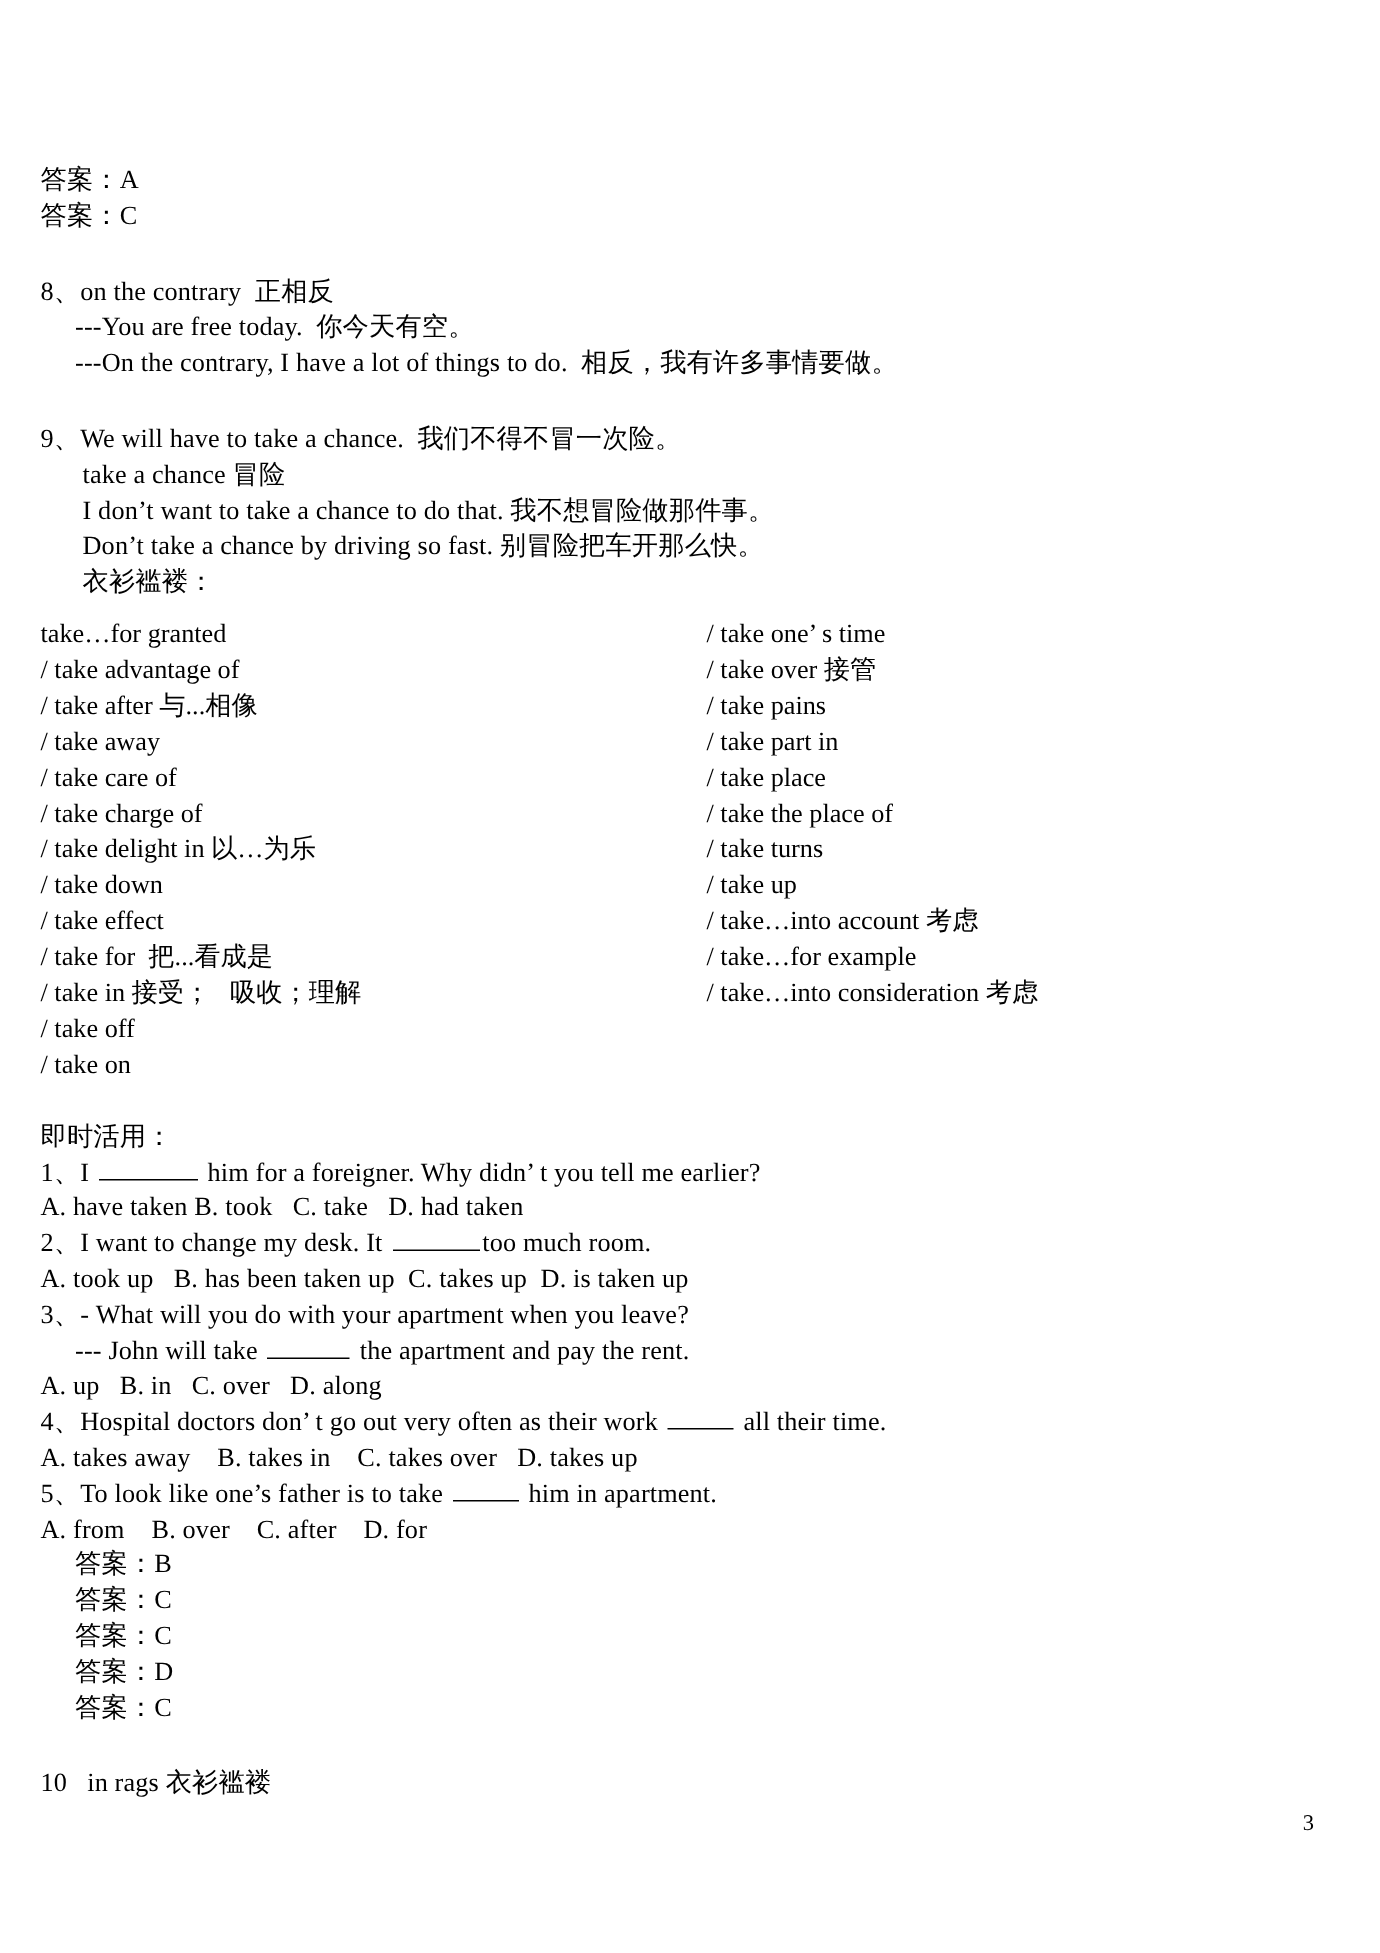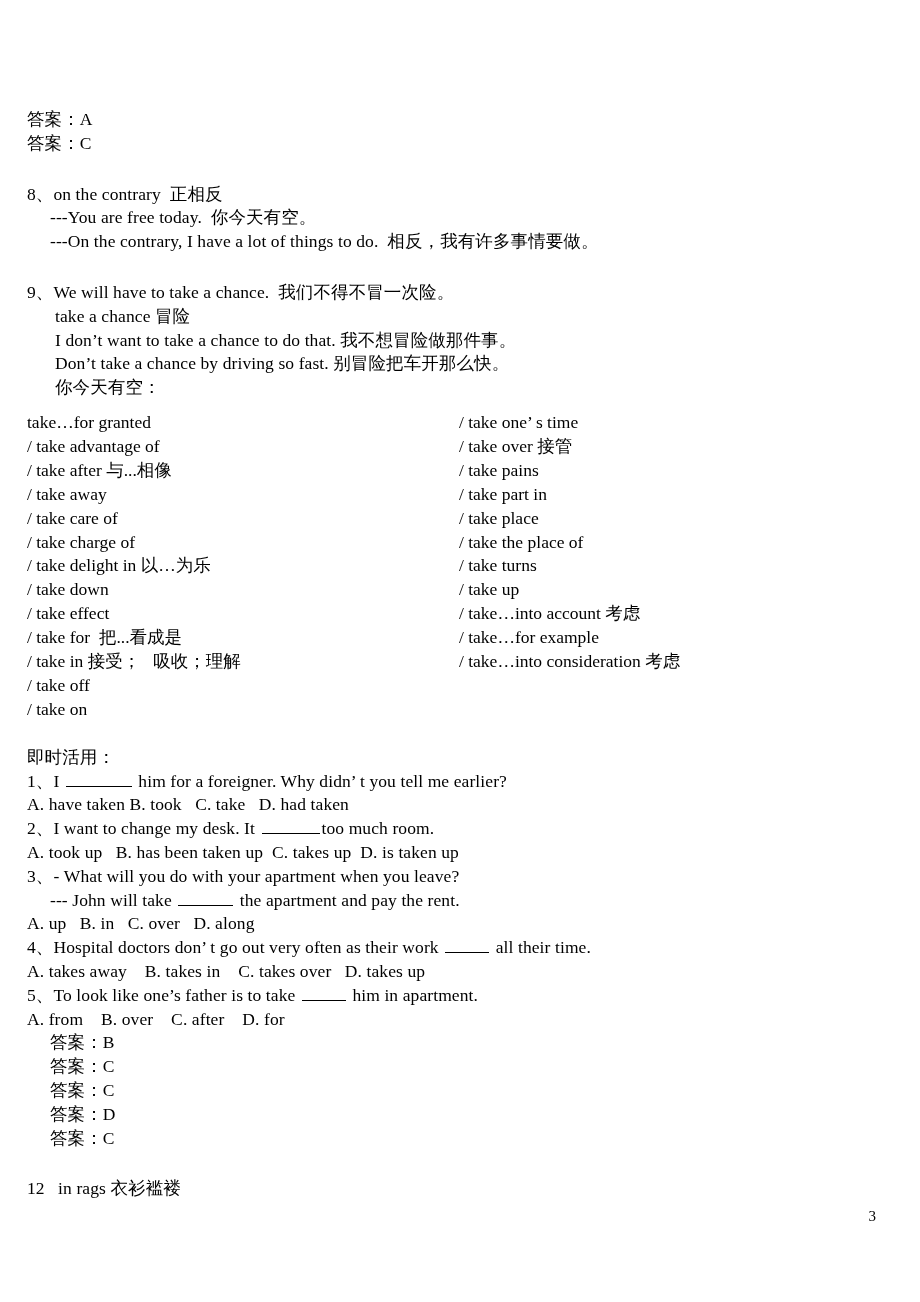--- a/index.html
+++ b/index.html
@@ -33,21 +33,21 @@
   .gap-sm { height: 11px; }
   .gap-md { height: 24px; }
   .gap-lg { height: 27px; }
   .indent-1 { padding-left: 23px; }
   .indent-2 { padding-left: 28px; }
 
   
   .phrase-grid {
     display: grid;
     grid-template-columns: 432px auto;
-    column-gap: 0px;
+    column-gap: 12px;
   }
   .phrase-col {
     display: block;
   }
   .phrase-row {
     font-size: 17.5px;
     line-height: 23.9px;
     white-space: pre;
   }
 
@@ -92,21 +92,21 @@
       <div class="line indent-1">---On the contrary, I have a lot of things to do.  相反，我有许多事情要做。</div>
     </div>
 
     <div class="gap-lg"></div>
 
     <div>
       <div class="line">9、We will have to take a chance.  我们不得不冒一次险。</div>
       <div class="line indent-2">take a chance 冒险</div>
       <div class="line indent-2">I don’t want to take a chance to do that. 我不想冒险做那件事。</div>
       <div class="line indent-2">Don’t take a chance by driving so fast. 别冒险把车开那么快。</div>
-      <div class="line indent-2">你今天有空：</div>
+      <div class="line indent-2">衣衫褴褛：</div>
     </div>
 
     <div class="gap-sm"></div>
 
     <div class="phrase-grid">
       <div class="phrase-col">
         <div class="phrase-row">take…for granted</div>
         <div class="phrase-row">/ take advantage of</div>
         <div class="phrase-row">/ take after 与...相像</div>
         <div class="phrase-row">/ take away</div>
@@ -158,19 +158,19 @@
 
       <div class="line indent-1">答案：B</div>
       <div class="line indent-1">答案：C</div>
       <div class="line indent-1">答案：C</div>
       <div class="line indent-1">答案：D</div>
       <div class="line indent-1">答案：C</div>
     </div>
 
     <div class="gap-lg"></div>
 
-    <div class="line">12   in rags 衣衫褴褛</div>
+    <div class="line">10   in rags 衣衫褴褛</div>
 
   </div>
 
   <div class="page-number">3</div>
 
 </div>
 
 </body></html>

